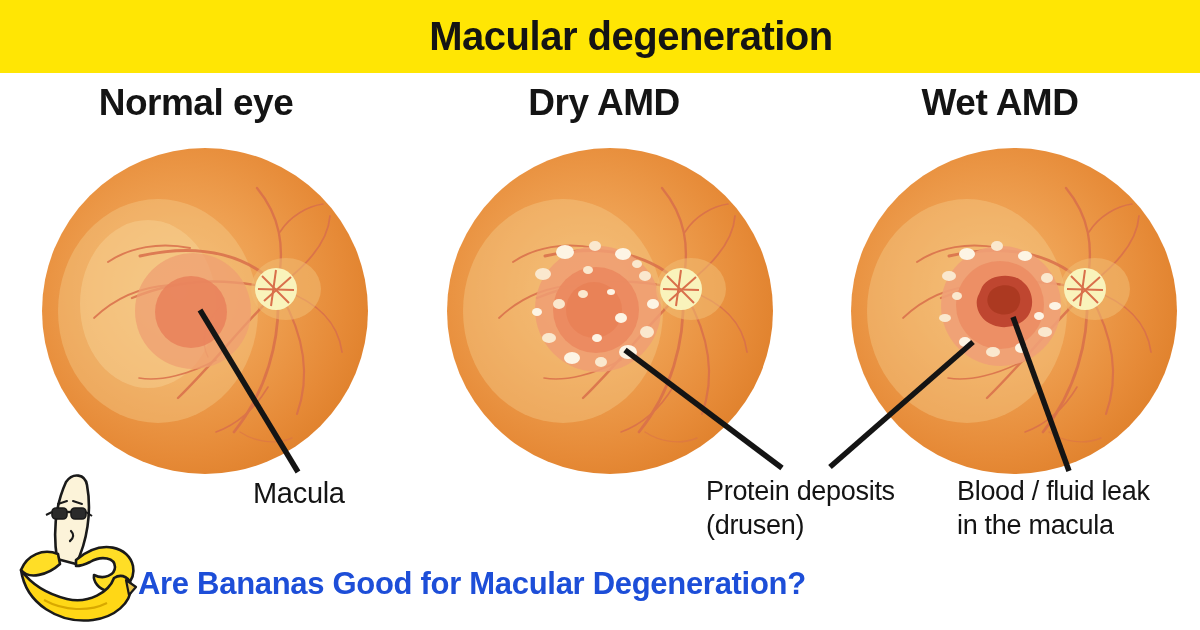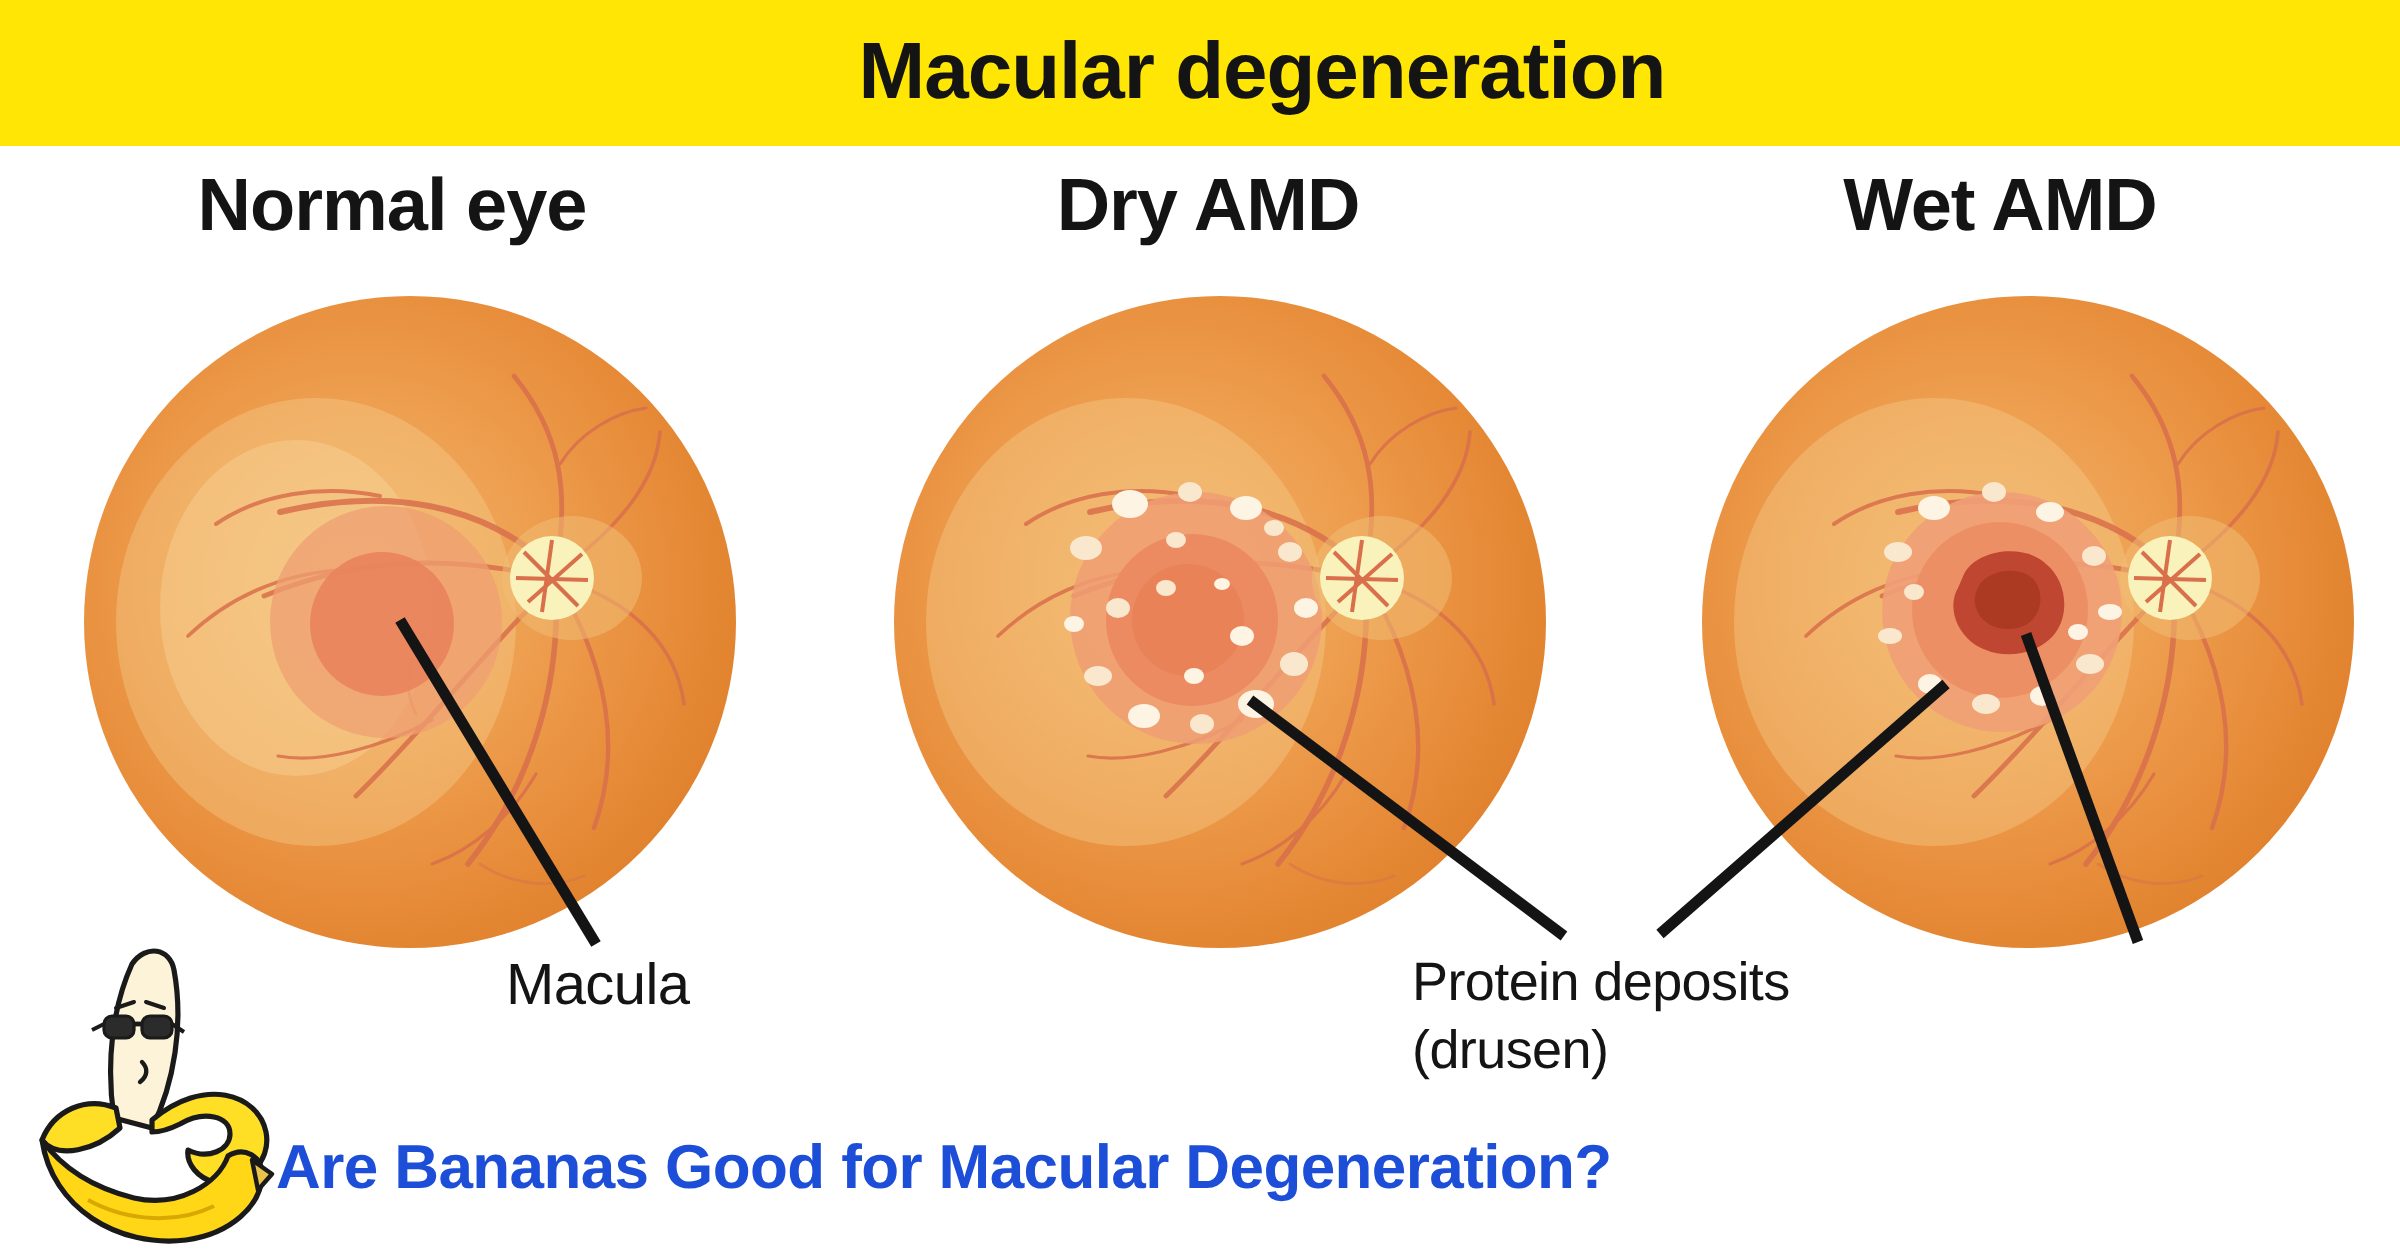--- a/index.html
+++ b/index.html
@@ -231,20 +231,24 @@
       <line x1="973" y1="342" x2="830" y2="467"></line>
       <line x1="1013" y1="317" x2="1069" y2="471"></line>
     </g>
   </svg>
 
   <div class="ann macula">Macula</div>
   <div class="ann drusen">
     <div>Protein deposits</div>
     <div>(drusen)</div>
   </div>
+  <div class="ann blood">
+    <div>Blood / fluid leak</div>
+    <div>in the macula</div>
+  </div>
 
   <svg class="mascot" viewBox="0 0 128 158">
 
     <path d="M52,12 C59,2 71,4 73,15 C78,42 73,72 62,94 L43,89 C39,62 42,34 52,12 Z" fill="#FCF3D9" stroke="#1A1A1A" stroke-width="2.6" stroke-linejoin="round"></path>
 
     <g stroke="#1A1A1A" stroke-width="2" stroke-linecap="round">
       <path d="M44,34 l9,-3"></path>
       <path d="M59,31 l9,3"></path>
     </g>
 

